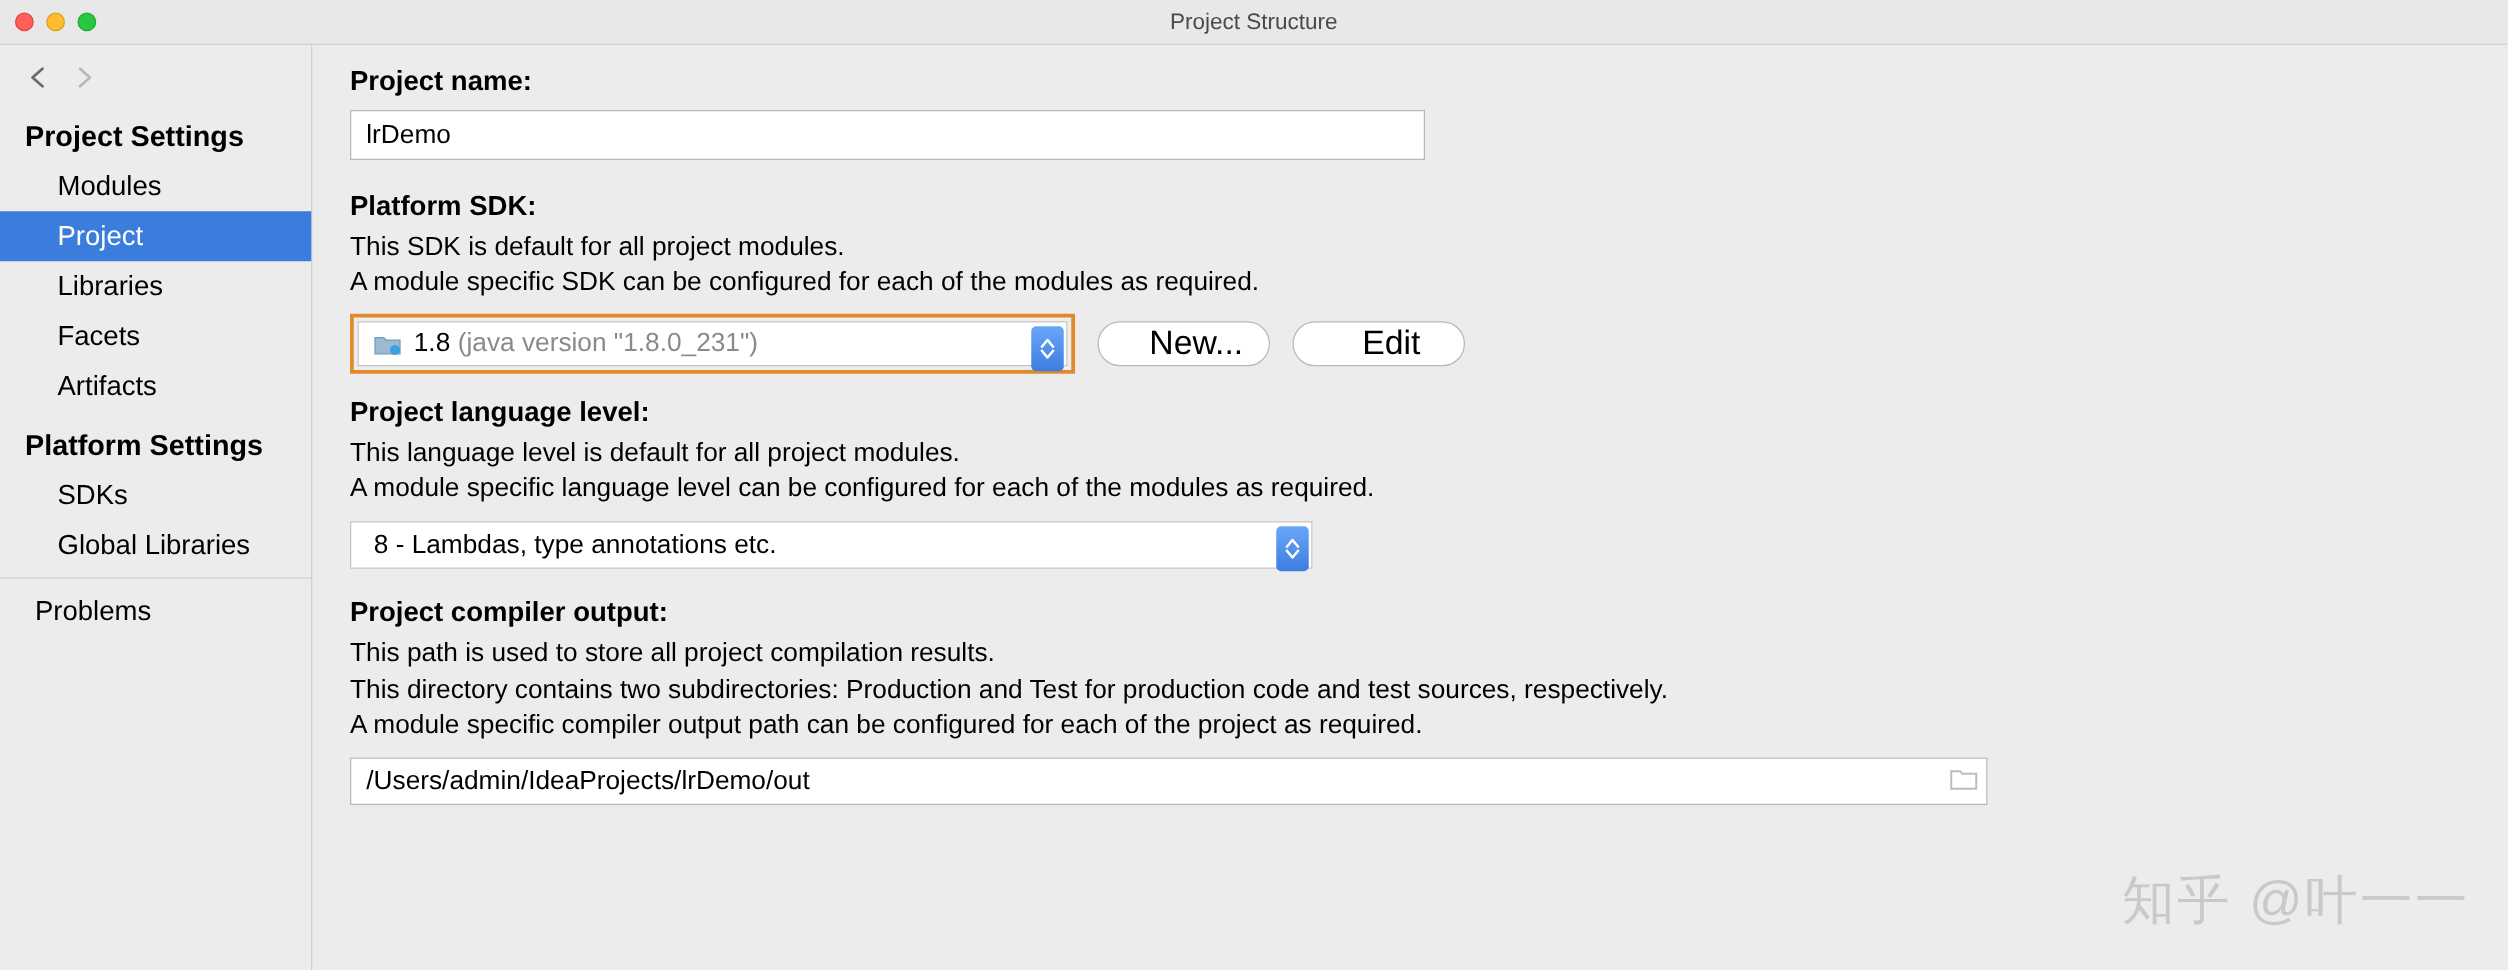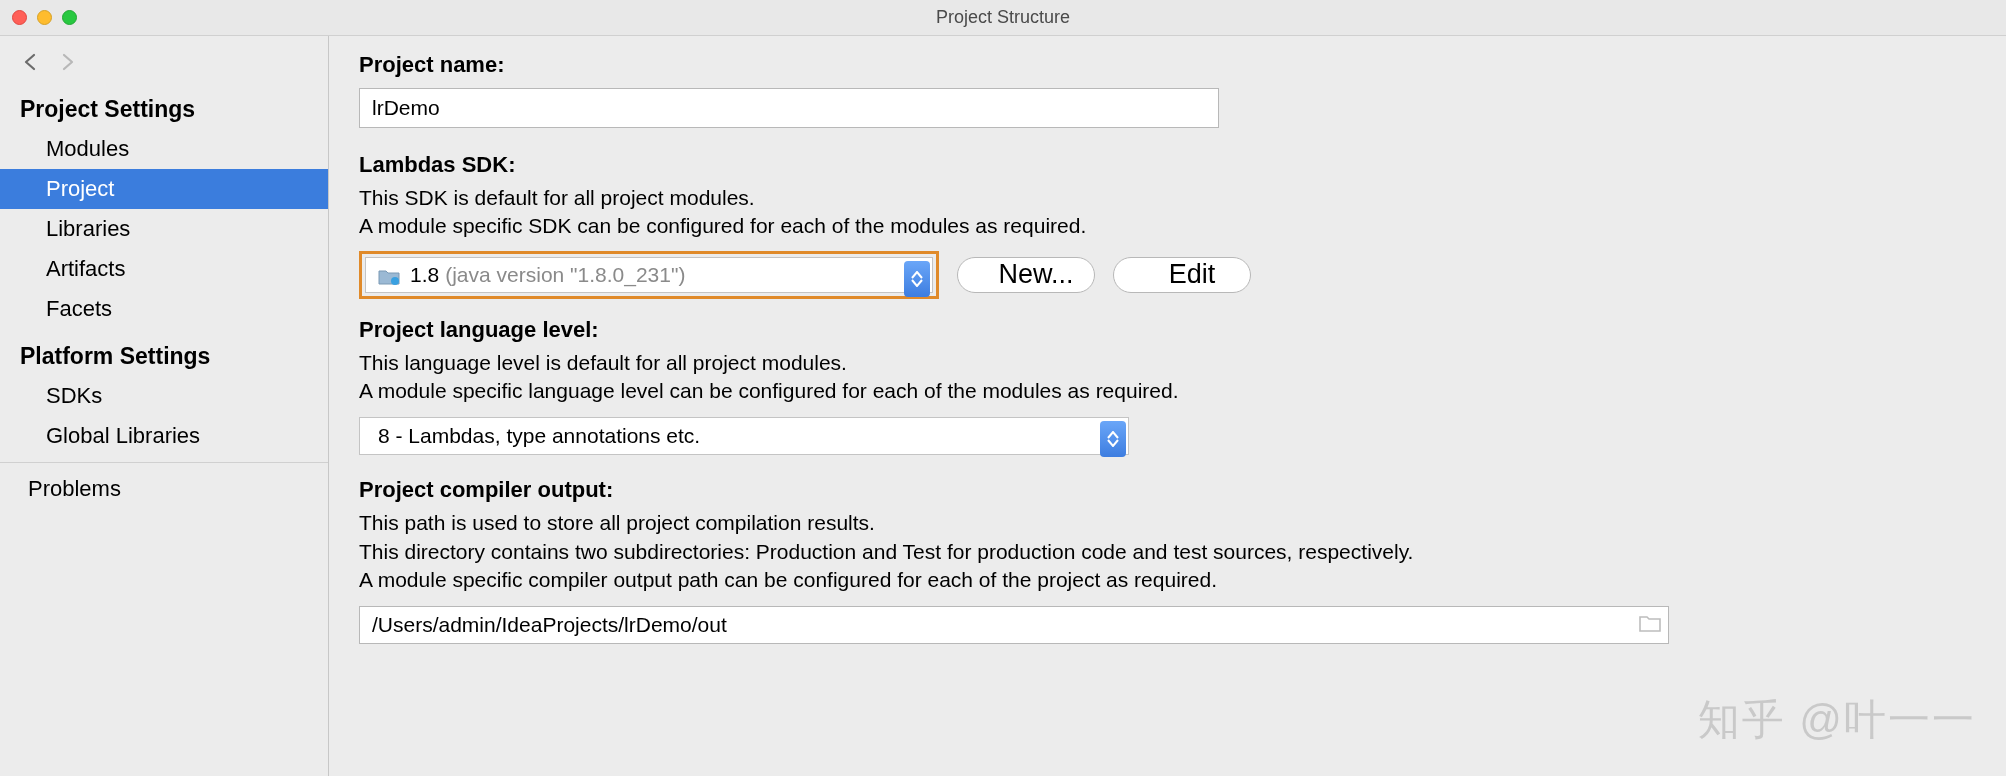--- a/index.html
+++ b/index.html
@@ -5,21 +5,21 @@
   * { box-sizing: border-box; margin: 0; padding: 0; }
   html, body { width: 2006px; height: 776px; font-family: -apple-system, "Helvetica Neue", Arial, sans-serif; background:#ececec; color:#000; overflow:hidden;}
   .titlebar { height:36px; background:#e8e8e8; border-bottom:1px solid #d0d0d0; display:flex; align-items:center; position:relative;}
   .traffic { display:flex; gap:10px; margin-left:12px;}
   .tl { width:15px; height:15px; border-radius:50%; }
   .tl.red{background:#ff5f57;border:1px solid #e24640;}
   .tl.yellow{background:#febc2e;border:1px solid #d6a126;}
   .tl.green{background:#28c840;border:1px solid #22a834;}
   .title { position:absolute; left:0; right:0; text-align:center; font-size:18px; color:#4a4a4a;}
   .body { display:flex; height:calc(100% - 36px);}
-  .sidebar { width:329px; background:#ececec; border-right:1px solid #c7c7c7; padding-top:6px;}
+  .sidebar { width:250px; background:#ececec; border-right:1px solid #c7c7c7; padding-top:6px;}
   .navrow { height:40px; display:flex; align-items:center; gap:14px; padding:0 20px;}
   .navbtn { width:22px; height:22px; display:flex; align-items:center; justify-content:center; color:#6b6b6b; cursor:default;}
   .navbtn.disabled{ color:#b8b8b8;}
   .section-h { font-weight:700; font-size:23px; padding:14px 20px 6px 20px; color:#000;}
   .side-item { font-size:22px; color:#000; padding:6px 20px 6px 46px; height:40px; display:flex; align-items:center; cursor:default;}
   .side-item.selected { background:#3b7ddd; color:#fff;}
   .divider { height:1px; background:#d0d0d0; margin:6px 0;}
   .content { flex:1; background:#ececec; padding:10px 30px 0 30px; overflow:hidden;}
   .lbl { font-weight:700; font-size:22px; margin-top:6px; margin-bottom:6px;}
   .desc { font-size:21px; color:#000; line-height:1.35;}
@@ -68,45 +68,45 @@
     <div class="side-item">
         <span>Modules</span>
       </div>
     <div class="side-item selected">
         <span>Project</span>
       </div>
     <div class="side-item">
         <span>Libraries</span>
       </div>
     <div class="side-item">
-        <span>Artifacts</span>
+        <span>Facets</span>
       </div>
     <div class="side-item">
-        <span>Facets</span>
+        <span>Artifacts</span>
       </div>
 
     <div class="section-h">Platform Settings</div>
     <div class="side-item">
         <span>SDKs</span>
       </div>
     <div class="side-item">
         <span>Global Libraries</span>
       </div>
 
     <div class="divider"></div>
     <div class="side-item" style="padding-left:28px;">
         <span>Problems</span>
       </div>
   </div>
 
   <div class="content">
     <div class="lbl">Project name:</div>
     <input class="text-input" value="lrDemo" style="">
 
-    <div class="lbl">Lambdas SDK:</div>
+    <div class="lbl">Platform SDK:</div>
     <div class="desc">This SDK is default for all project modules.</div>
     <div class="desc">A module specific SDK can be configured for each of the modules as required.</div>
 
     <div class="row">
       <span class="sdk-wrap">
         <div class="sdk-combo">
           <span class="folder-ico">
             <svg width="22" height="18" viewBox="0 0 22 18">
                 <path d="M1 3 h7 l2 2 h11 v11 h-20 z" fill="#9bb9d4" stroke="#7a99b4"></path>
                 <circle cx="17" cy="13" r="4" fill="#3aa0e0"></circle>

